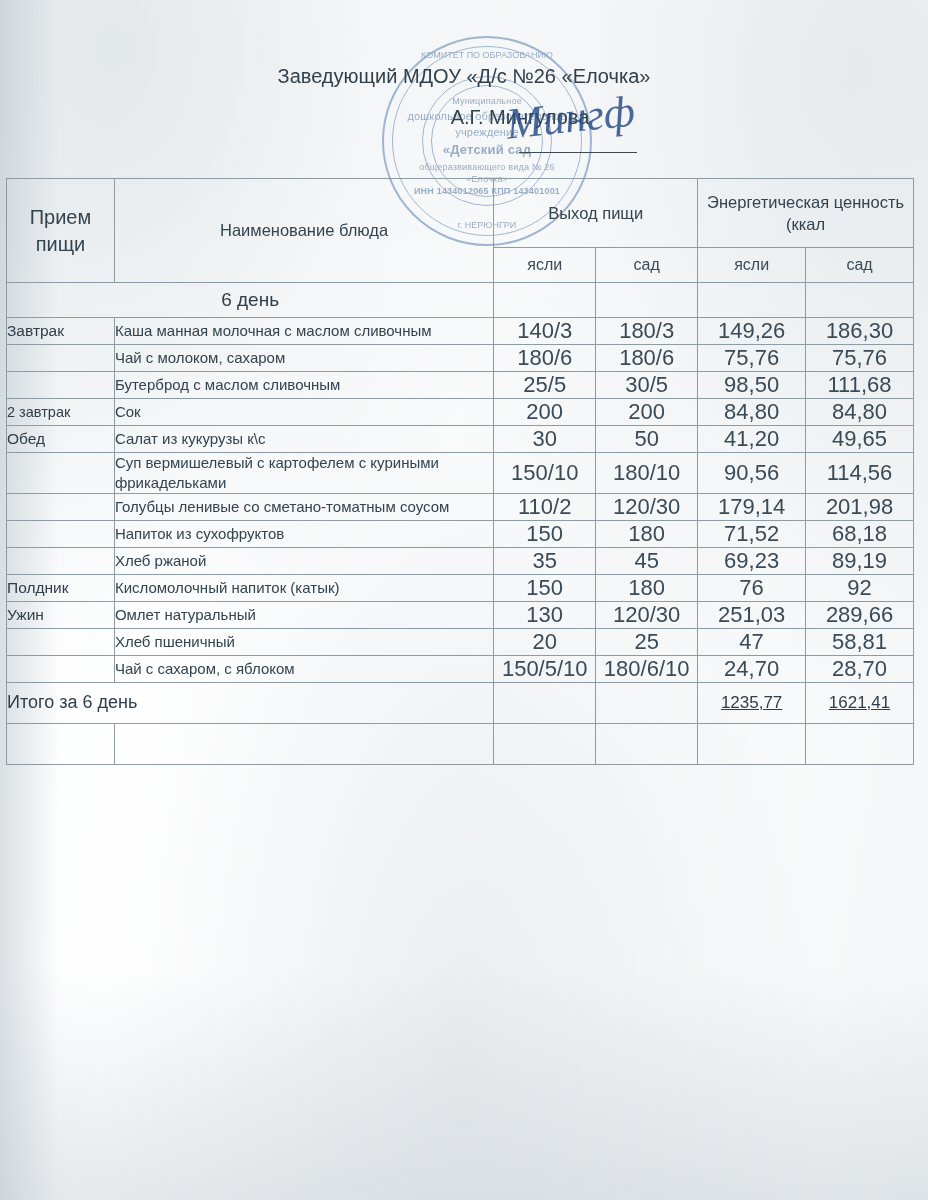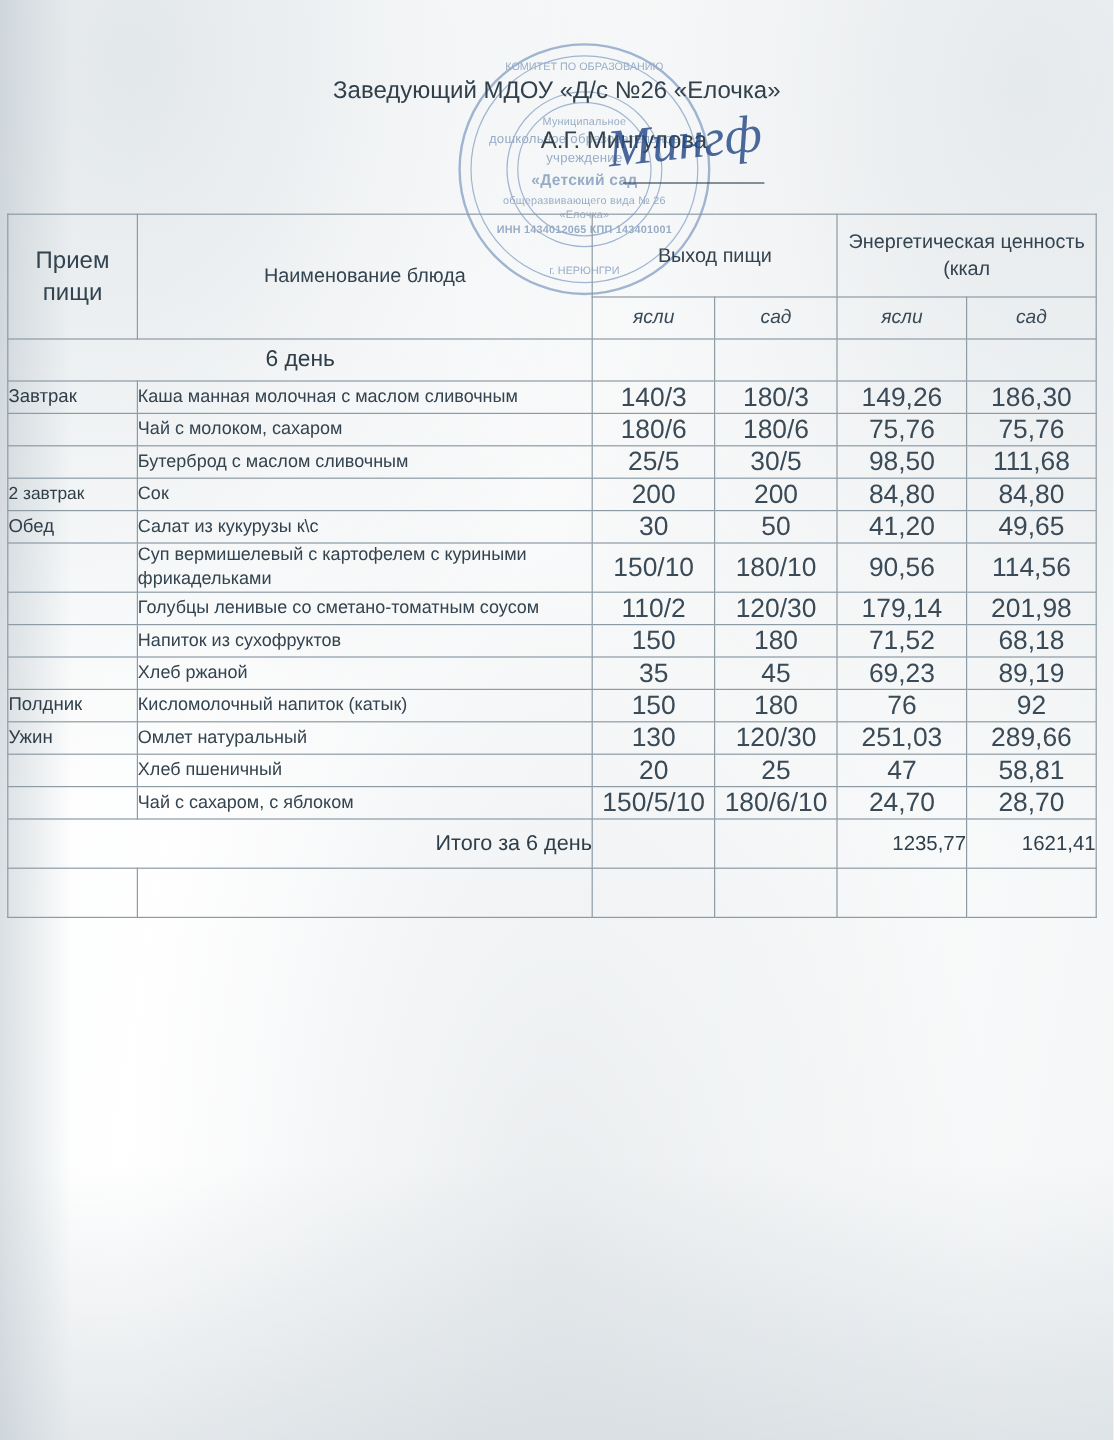--- a/index.html
+++ b/index.html
@@ -157,21 +157,20 @@
     font-size: 16.5px;
     color: #33434f;
     height: 68px;
     line-height: 1.35;
     padding: 0 6px;
   }
   th.hdr.meal { font-size: 20px; }
   td.sub {
     text-align: center;
     height: 34px;
-    font-style: italic;
     font-size: 16px;
     color: #3a4a56;
   }
   td.dayrow {
     text-align: center;
     font-weight: bold;
     font-size: 19px;
     height: 34px;
     color: #2f3e49;
   }
@@ -191,31 +190,32 @@
     color: #33434f;
   }
   td.num {
     text-align: center;
     font-size: 22px;
     vertical-align: top;
     padding-top: 8px;
     color: #3a4a56;
   }
   td.total-label {
-    text-align: right;
+    text-align: left;
     font-weight: bold;
     font-size: 18px;
     height: 40px;
     color: #2f3e49;
   }
   td.total-num {
-    text-align: right;
+    text-align: center;
     font-weight: bold;
     font-size: 17px;
     color: #2f3e49;
+    text-decoration: underline;
   }
   td.blank { height: 40px; }
 </style>
 </head>
 <body>
 
 <div class="page">
   <div class="shade-left"></div>
   <div class="shade-bottom"></div>
 

